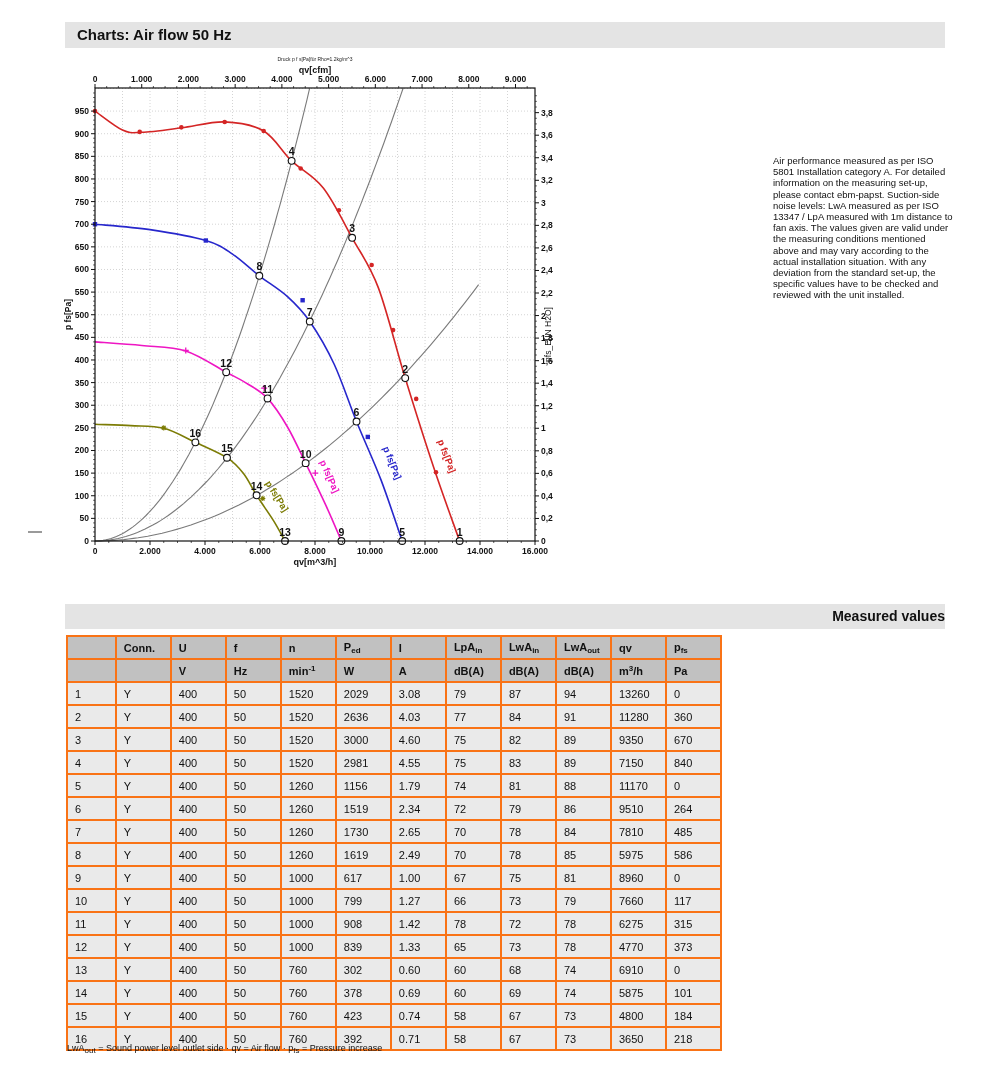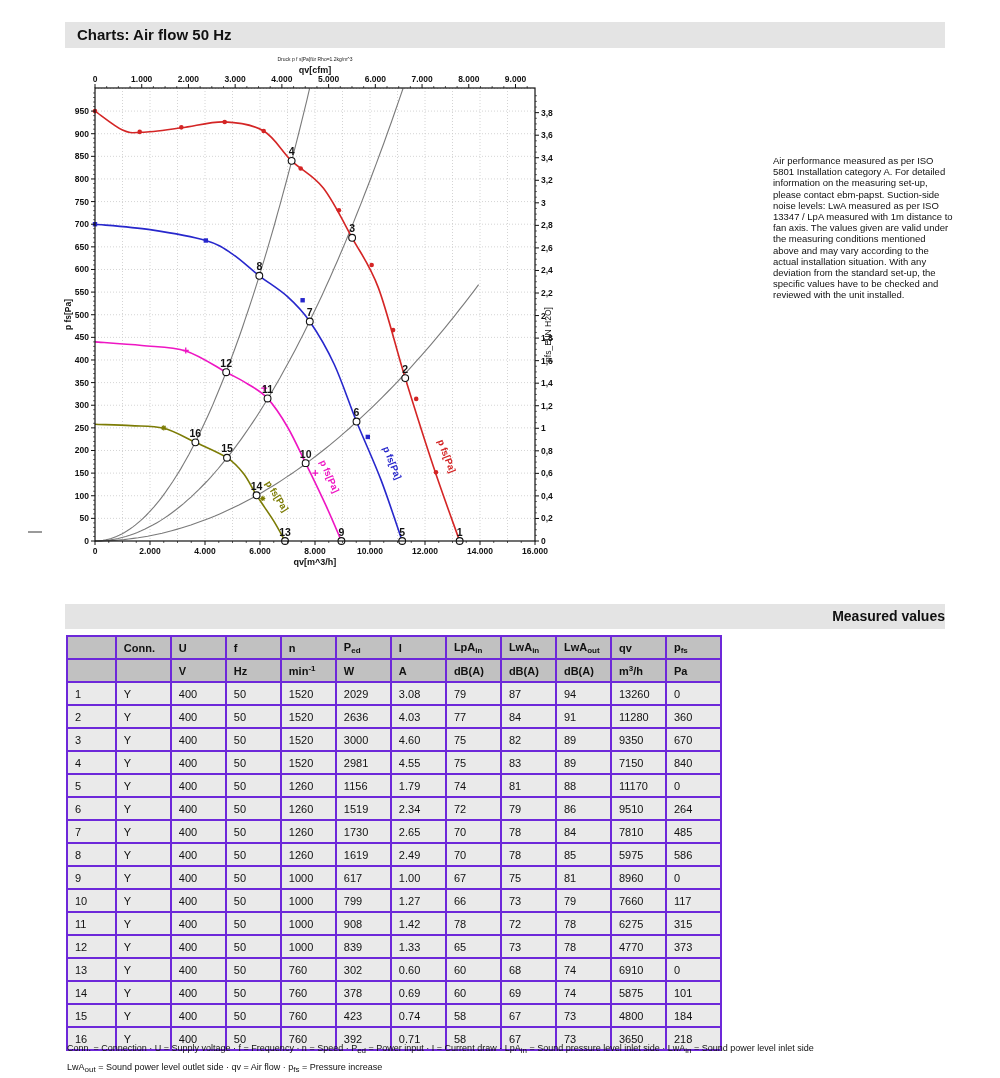--- a/index.html
+++ b/index.html
@@ -4,21 +4,21 @@
 <style>
   html,body{margin:0;padding:0;background:#ffffff;}
   body{width:1000px;height:1078px;position:relative;font-family:"Liberation Sans",sans-serif;color:#111;}
   .bar{position:absolute;left:65px;width:880px;background:#e4e4e4;}
   .bar-charts{top:14px;height:26px;font-size:15px;font-weight:bold;line-height:26px;padding-left:12px;box-sizing:border-box;margin-top:8px;}
   .bar-measured{top:604px;height:25px;font-size:14px;font-weight:bold;line-height:25px;padding-left:11px;box-sizing:border-box;text-align:right;}
   #chart-wrap{position:absolute;left:0;top:40px;width:1000px;height:560px;}
   #chart-svg{position:absolute;left:0;top:0;overflow:visible;}
   .side-note{position:absolute;left:773px;top:155px;width:180px;font-size:9.5px;line-height:11.2px;color:#111;}
   .margin-dash{position:absolute;left:28px;top:531px;width:14px;height:2px;background:#9a9a9a;}
-  table.mv{position:absolute;left:66px;top:635px;border-collapse:separate;border-spacing:2px;table-layout:fixed;width:656px;background:#6d28d9;}
+  table.mv{position:absolute;left:66px;top:635px;border-collapse:separate;border-spacing:2px;table-layout:fixed;width:656px;background:#f97316;}
   table.mv th{background:#c1c1c1;font-size:11px;font-weight:bold;text-align:left;padding:3px 0 3px 7px;height:15px;white-space:nowrap;overflow:hidden;}
   table.mv td{background:#eaeaea;font-size:11px;text-align:left;padding:3px 0 3px 7px;height:15px;white-space:nowrap;overflow:hidden;}
   sub.s{font-size:8px;vertical-align:-2px;}
   sup.s{font-size:8px;vertical-align:4px;}
   .footnote{position:absolute;left:67px;top:1040px;width:910px;font-size:9px;line-height:16px;color:#111;}
 </style>
 </head>
 <body>
 
 <div class="bar bar-charts">
@@ -719,15 +719,14 @@
         <td>58</td>
         <td>67</td>
         <td>73</td>
         <td>3650</td>
         <td>218</td>
       </tr>
     </tbody>
 </table>
 
 <div class="footnote">
-  <div id="fn1">Conn. = Connection · U = Supply voltage · f = Frequency · n = Speed · P<sub class="s">ed</sub> = Power input · I = Current draw · LpA<sub class="s">in</sub> = Sound pressure level inlet side · LwA<sub class="s">in</sub> = Sound power level inlet side</div>
   <div id="fn2">LwA<sub class="s">out</sub> = Sound power level outlet side · qv = Air flow · p<sub class="s">fs</sub> = Pressure increase</div>
 </div>
 
 </body></html>

